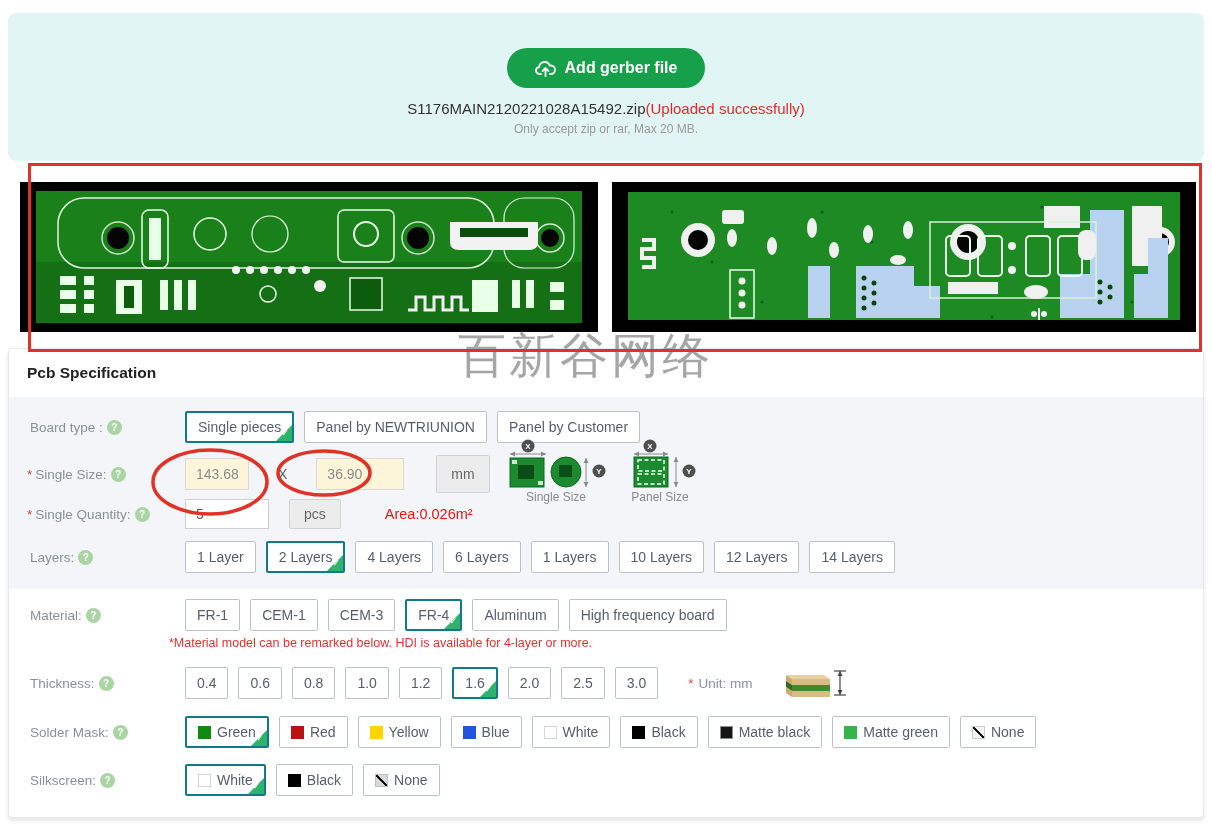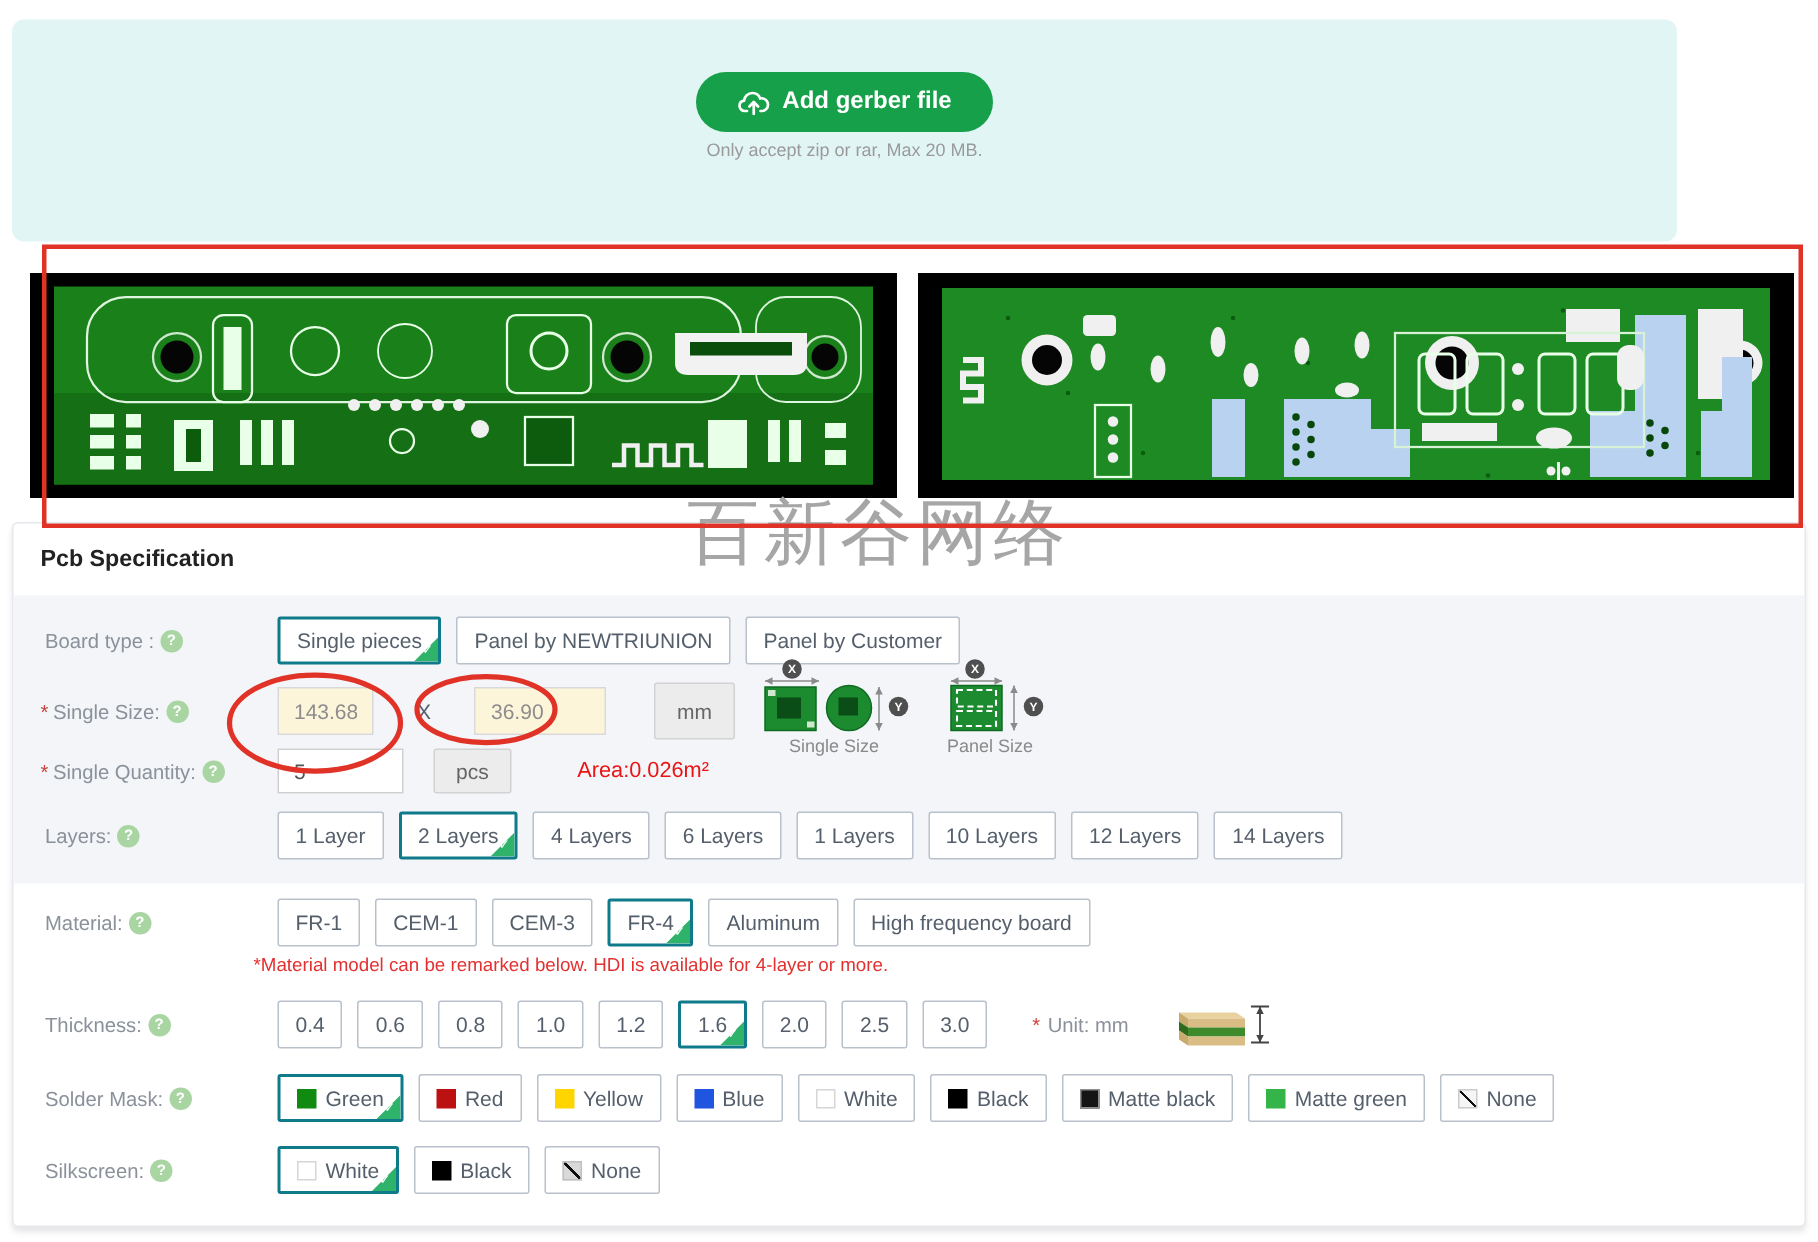--- a/index.html
+++ b/index.html
@@ -6,21 +6,21 @@
   html,body { width:1212px; height:828px; }
   body {
     position: relative;
     font-family: "Liberation Sans", "DejaVu Sans", sans-serif;
     background: #fff;
     overflow: hidden;
     color:#333;
   }
   
   .upload-panel {
-    position:absolute; left:8px; top:13px; width:1110px; height:148px;
+    position:absolute; left:8px; top:13px; width:1196px; height:148px;
     background:#e2f5f5; border-radius:8px;
     display:flex; flex-direction:column; align-items:center; padding-top:35px;
   }
   .gerber-btn {
     display:inline-flex; align-items:center; gap:8px;
     background:#16a049; color:#fff; border:none; border-radius:21px;
     height:40px; padding:0 28px; font-size:16px; font-weight:bold;
     font-family:inherit; cursor:pointer;
   }
   .file-line { margin-top:12px; font-size:15px; }
@@ -123,20 +123,23 @@
 <body>
 
 <div class="upload-panel">
   <button class="gerber-btn">
     <svg width="22" height="17" viewBox="0 0 22 17">
       <path d="M6 14 H4.5 C2.5 14 1 12.4 1 10.5 C1 8.7 2.3 7.3 4 7.05 C4.3 4.2 6.7 2 9.6 2 C12 2 14 3.5 14.8 5.6 C15.1 5.55 15.4 5.5 15.7 5.5 C18.1 5.5 20 7.4 20 9.8 C20 12.1 18.2 14 15.9 14 H15" fill="none" stroke="#fff" stroke-width="1.8" stroke-linecap="round"></path>
       <path d="M10.5 16 V8.5 M7.6 11 L10.5 8 L13.4 11" fill="none" stroke="#fff" stroke-width="1.8" stroke-linecap="round" stroke-linejoin="round"></path>
     </svg>
     <span>Add gerber file</span>
   </button>
+  <div class="file-line">
+    <span class="file-name">S1176MAIN2120221028A15492.zip</span><span class="file-status">(Uploaded successfully)</span>
+  </div>
   <div class="upload-hint">Only accept zip or rar, Max 20 MB.</div>
 </div>
 
 <div class="preview left">
   <svg width="578" height="150" viewBox="0 0 578 150">
     <rect x="0" y="0" width="578" height="150" fill="#000"></rect>
     <rect x="16" y="9" width="546" height="132" fill="#1a801a"></rect>
     <rect x="16" y="80" width="546" height="61" fill="#156f15"></rect>
     <rect x="38" y="16" width="436" height="70" rx="26" fill="none" stroke="#dff5df" stroke-width="1.5"></rect>
     <rect x="484" y="16" width="70" height="70" rx="20" fill="none" stroke="#dff5df" stroke-width="1.2"></rect>

